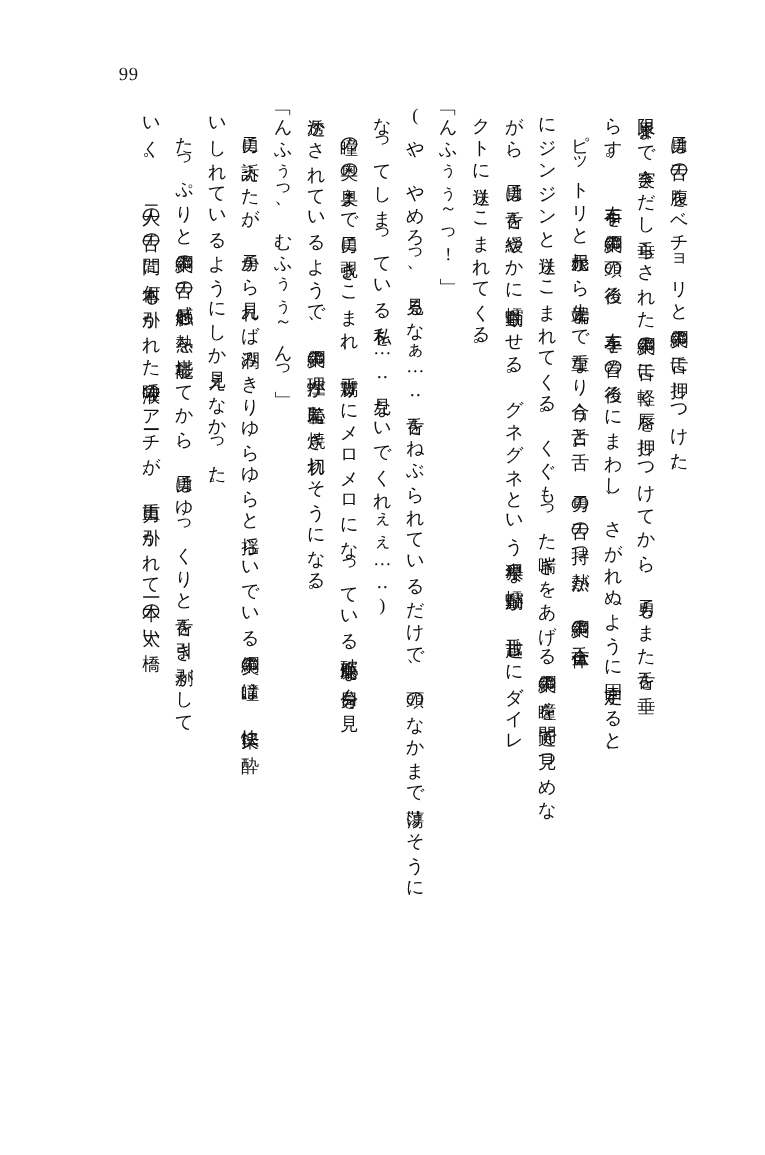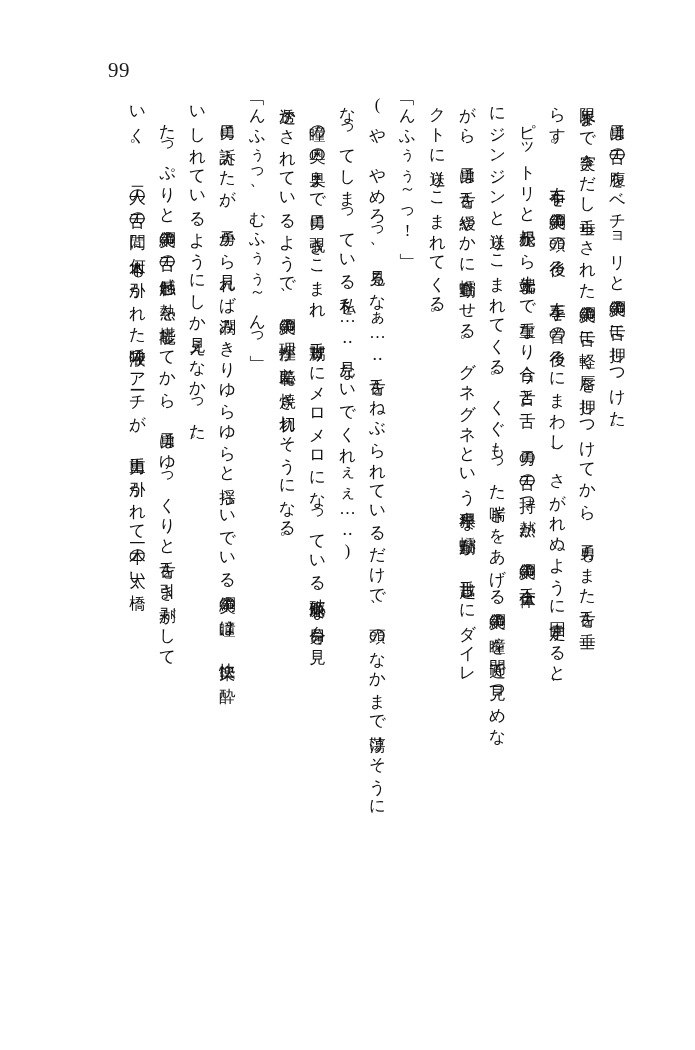--- a/index.html
+++ b/index.html
@@ -20,21 +20,21 @@
     left: 0;
     top: 0;
     width: 695px;
     height: 1050px;
     background: #ffffff;
   }
   .page-number {
     position: absolute;
     left: 108px;
     top: 58px;
-    font-size: 21px;
+    font-size: 17px;
     font-family: "Liberation Serif", "DejaVu Serif", serif;
     color: #1a1a1a;
     letter-spacing: 0.5px;
   }
   .text-block {
     position: absolute;
     left: 72px;
     top: 95px;
     width: 560px;
     height: 890px;

